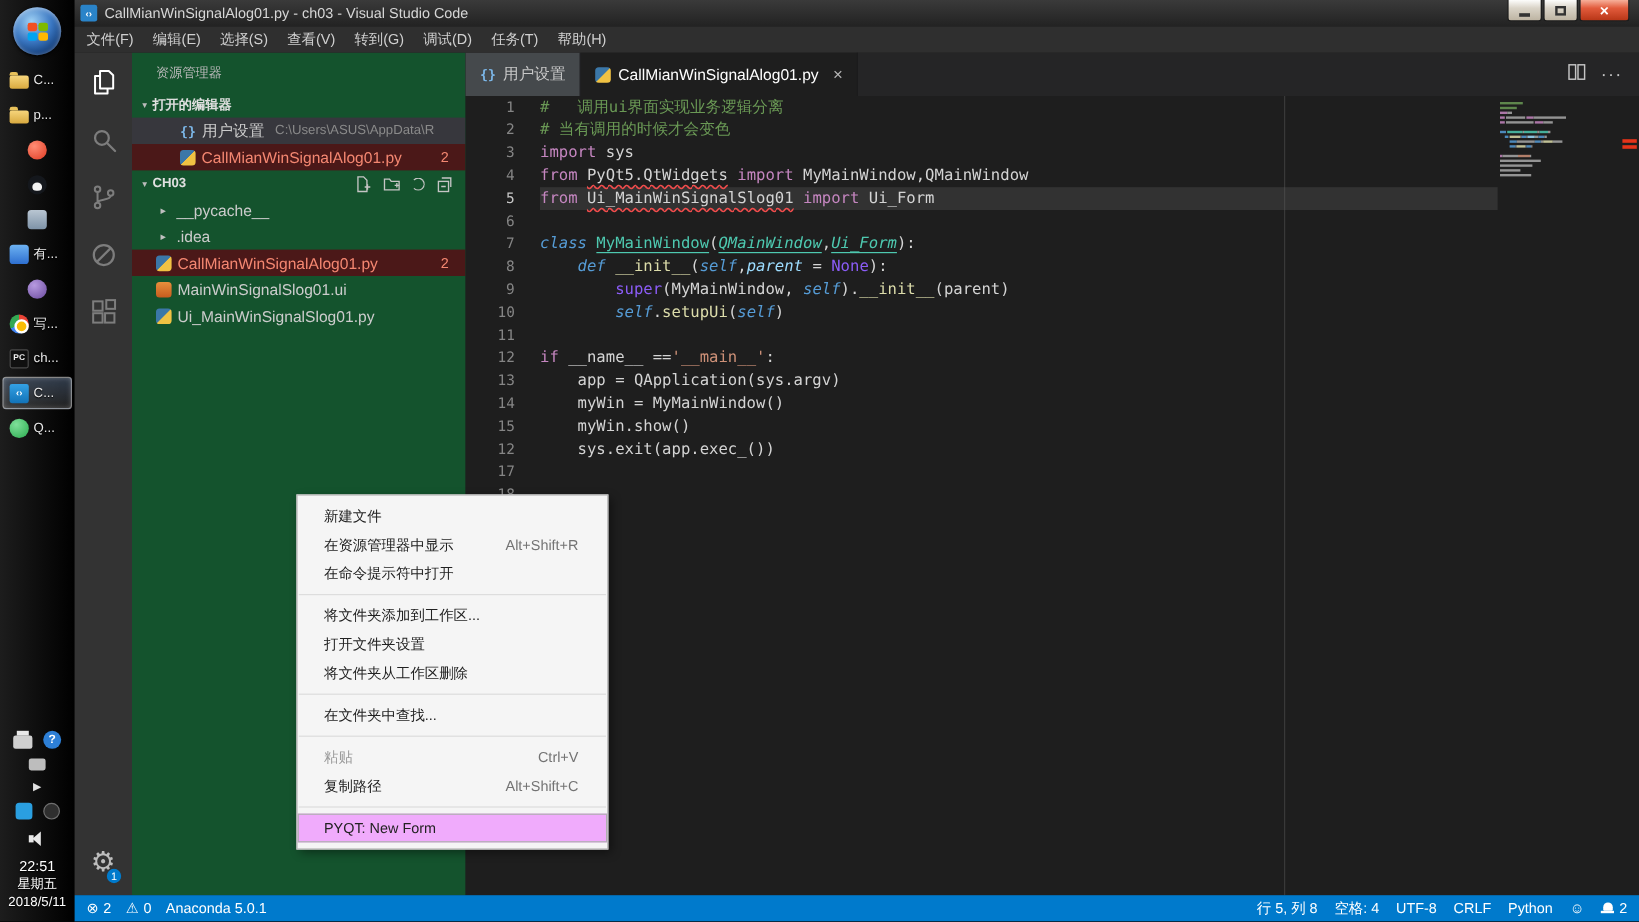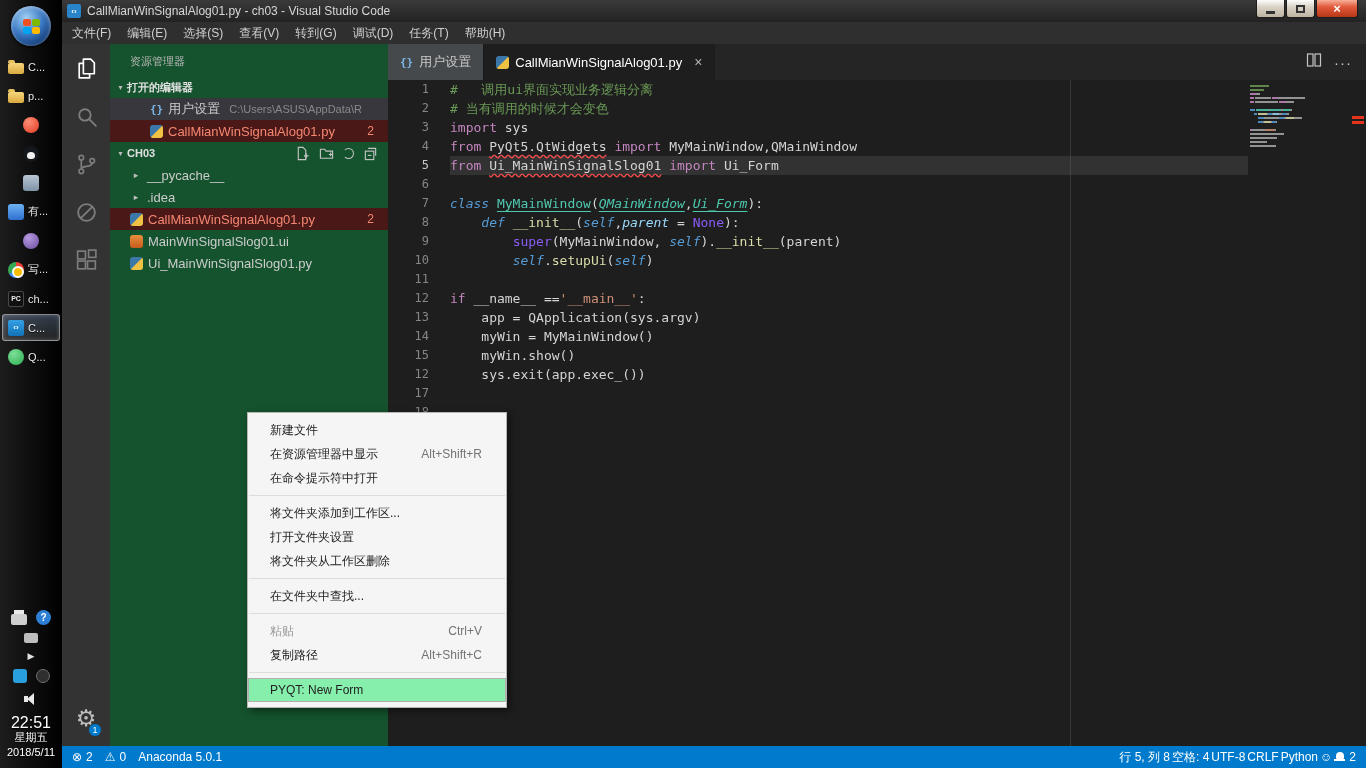--- a/index.html
+++ b/index.html
@@ -49,21 +49,21 @@
 .i-printer::before{content:"";position:absolute;top:-4px;left:3px;width:10px;height:4px;background:#e8e8e8}
 .i-help{width:15px;height:15px;border-radius:50%;background:#2d7fd6;color:#fff;font-size:10px;font-weight:bold}
 .i-fax{width:14px;height:10px;background:#bdbdbd;border-radius:2px}
 .i-expand{color:#e0e0e0;font-size:9px}
 .i-blue{width:14px;height:14px;border-radius:3px;background:#2a9fe0}
 .i-dark{width:14px;height:14px;border-radius:50%;background:#2f2f2f;border:1px solid #6f6f6f}
 .i-volume{position:relative;width:16px;height:16px}
 .i-volume::before{content:"";position:absolute;left:1px;top:5px;width:4px;height:6px;background:#e8e8e8}
 .i-volume::after{content:"";position:absolute;left:4px;top:2px;border:6px solid transparent;border-right:7px solid #e8e8e8;border-left:0}
 #clock{color:#fff;text-align:center;font-size:11px;line-height:15px;margin-bottom:8px;text-shadow:0 1px 1px #000}
-#clock .time{font-size:16px}
+#clock .time{font-size:12px}
 
 
 #vswindow{position:absolute;left:62px;top:0;width:1304px;height:768px;background:#1e1e1e}
 #titlebar{height:22px;background:linear-gradient(#3a3a3a,#222);display:flex;align-items:center;color:#d6d6d6;font-size:12px;position:relative}
 #titlebar .logo{width:14px;height:14px;margin:0 6px 0 5px;border-radius:2px;background:#2a84c9;color:#fff;font-size:8px;font-weight:bold;display:flex;align-items:center;justify-content:center;flex:none}
 #win-controls{position:absolute;right:8px;top:0;display:flex;gap:1px}
 .wbtn{height:18px;border:1px solid #1d1d1d;border-top:none;border-radius:0 0 3px 3px;display:flex;align-items:center;justify-content:center}
 .wbtn.min,.wbtn.max{width:29px;background:linear-gradient(#fdfdfc,#d9d3c7 40%,#bdb4a2)}
 .wbtn .bar{width:9px;height:3px;background:#333;margin-top:7px}
 .wbtn .box{width:9px;height:8px;border:2px solid #333}
@@ -138,34 +138,34 @@
 .mm-line{height:2px;margin-bottom:2px;display:flex}
 .mm-line span{height:2px;display:block;flex:none}
 .ov-mark{position:absolute;right:2px;width:12px;height:3px;background:#e5341a}
 .m1{top:36px}.m2{top:41px}
 
 
 #statusbar{position:absolute;left:0;bottom:0;width:100%;height:22px;background:var(--accent);color:#fff;font-size:12px;display:flex;align-items:center;padding:0 10px;z-index:40}
 #st-left{display:flex;align-items:center}
 #st-right{margin-left:auto;display:flex;align-items:center}
 .st-seg{display:flex;align-items:center;gap:4px;margin-right:12px;white-space:nowrap}
-#st-right .st-seg{margin:0 0 0 2px}
+#st-right .st-seg{margin:0 0 0 14px}
 .st-g{font-size:12px;line-height:1}
 .i-bell{width:11px;height:11px;position:relative;display:inline-block}
 .i-bell::before{content:"";position:absolute;left:1.5px;top:0;width:8px;height:7px;background:#fff;border-radius:4px 4px 1px 1px}
 .i-bell::after{content:"";position:absolute;left:0;top:7.5px;width:11px;height:1.5px;background:#fff}
 
 
 #ctx{position:absolute;left:247px;top:412px;width:260px;background:#f5f5f5;border:1px solid #b5b5b5;
   box-shadow:3px 3px 8px rgba(0,0,0,.45);padding:5px 0;z-index:100;font-size:12px;color:#222}
 .ctx-item{height:24px;display:flex;align-items:center;padding:0 24px 0 22px;justify-content:space-between}
 .ctx-item .sc{color:#737373}
 .ctx-item.disabled .lbl{color:#9a9a9a}
 .ctx-sep{height:1px;background:#ddd;margin:5px 1px}
-.ctx-item.hl{background:#86efac;outline:1px solid #b0b0b0;outline-offset:-1px}
+.ctx-item.hl{background:#f0abfc;outline:1px solid #b0b0b0;outline-offset:-1px}
 </style>
 </head>
 <body>
 
 <div id="taskbar">
   <div id="start-orb">
     <span class="orb-flag">
         <i></i>
         <i></i>
         <i></i>

